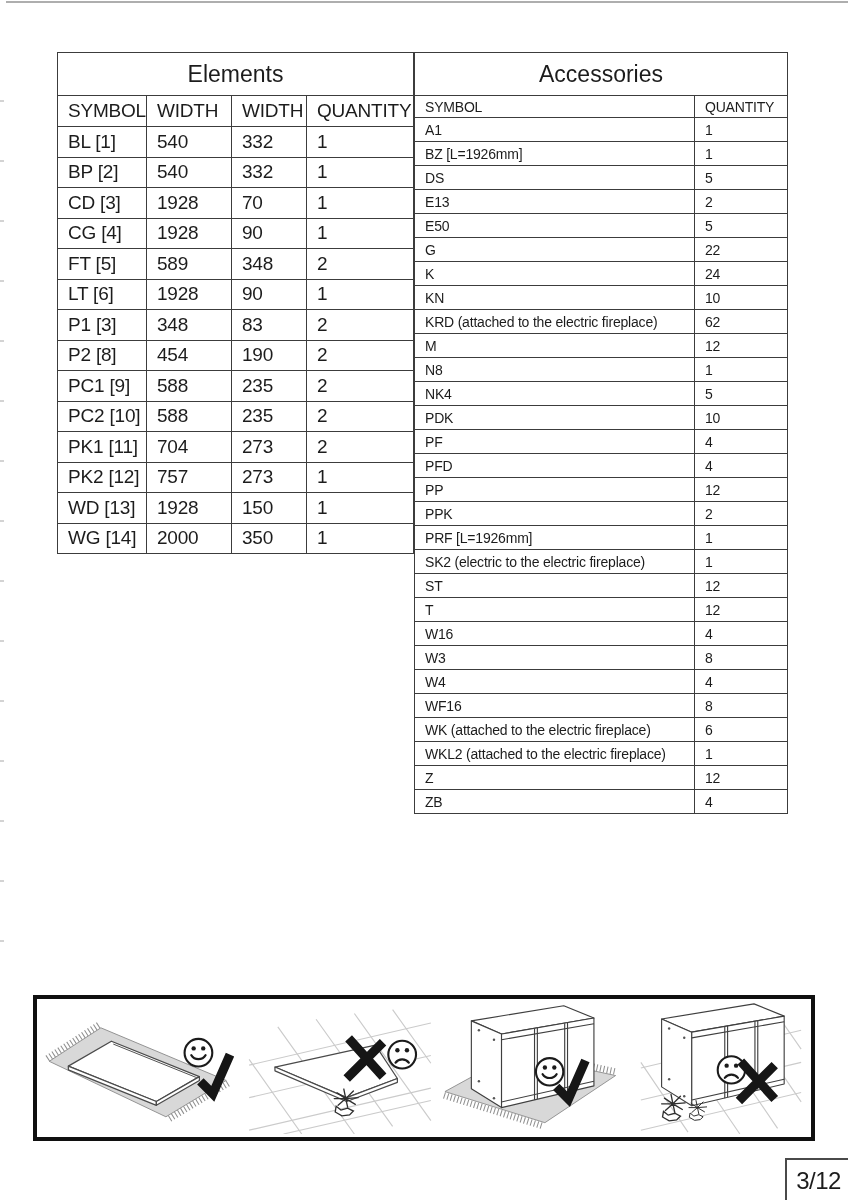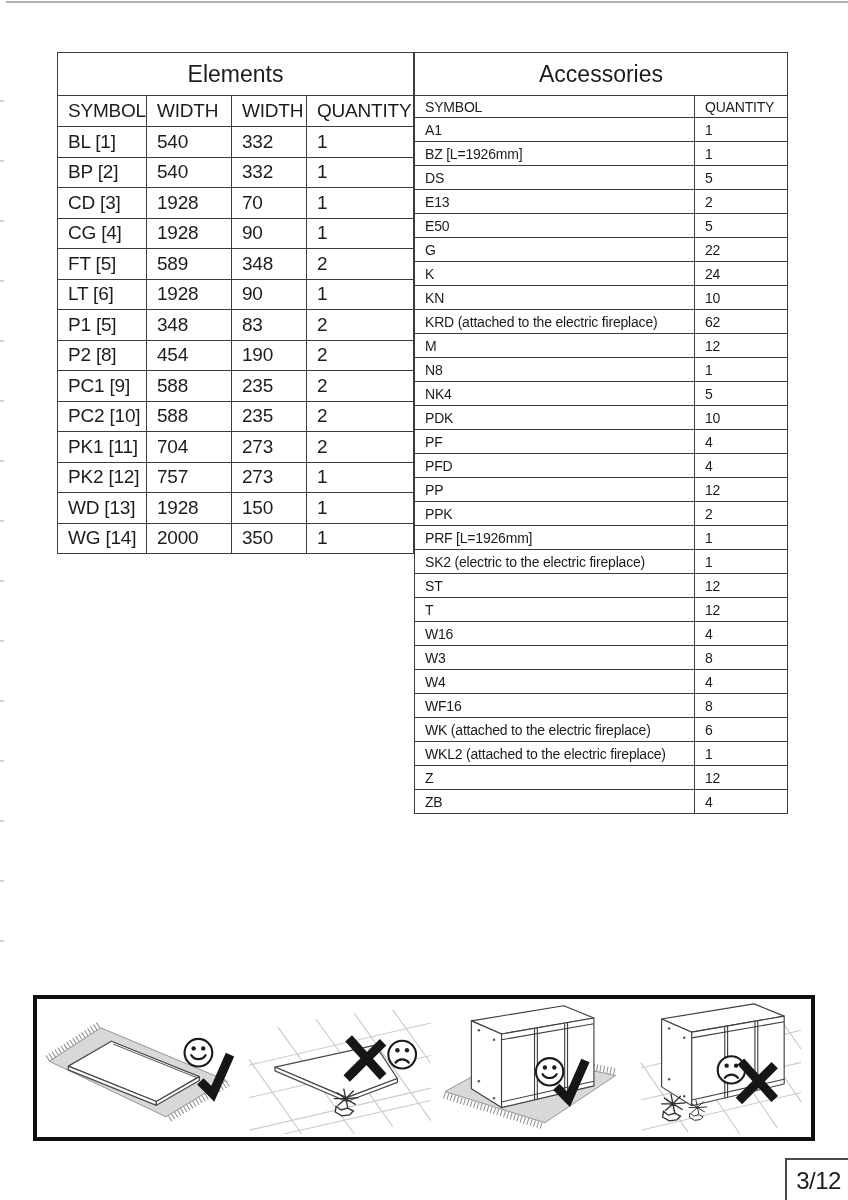--- a/index.html
+++ b/index.html
@@ -102,21 +102,21 @@
           <td>348</td>
           <td>2</td>
         </tr>
         <tr>
           <td>LT [6]</td>
           <td>1928</td>
           <td>90</td>
           <td>1</td>
         </tr>
         <tr>
-          <td>P1 [5]</td>
+          <td>P1 [3]</td>
           <td>348</td>
           <td>83</td>
           <td>2</td>
         </tr>
         <tr>
           <td>P2 [8]</td>
           <td>454</td>
           <td>190</td>
           <td>2</td>
         </tr>

